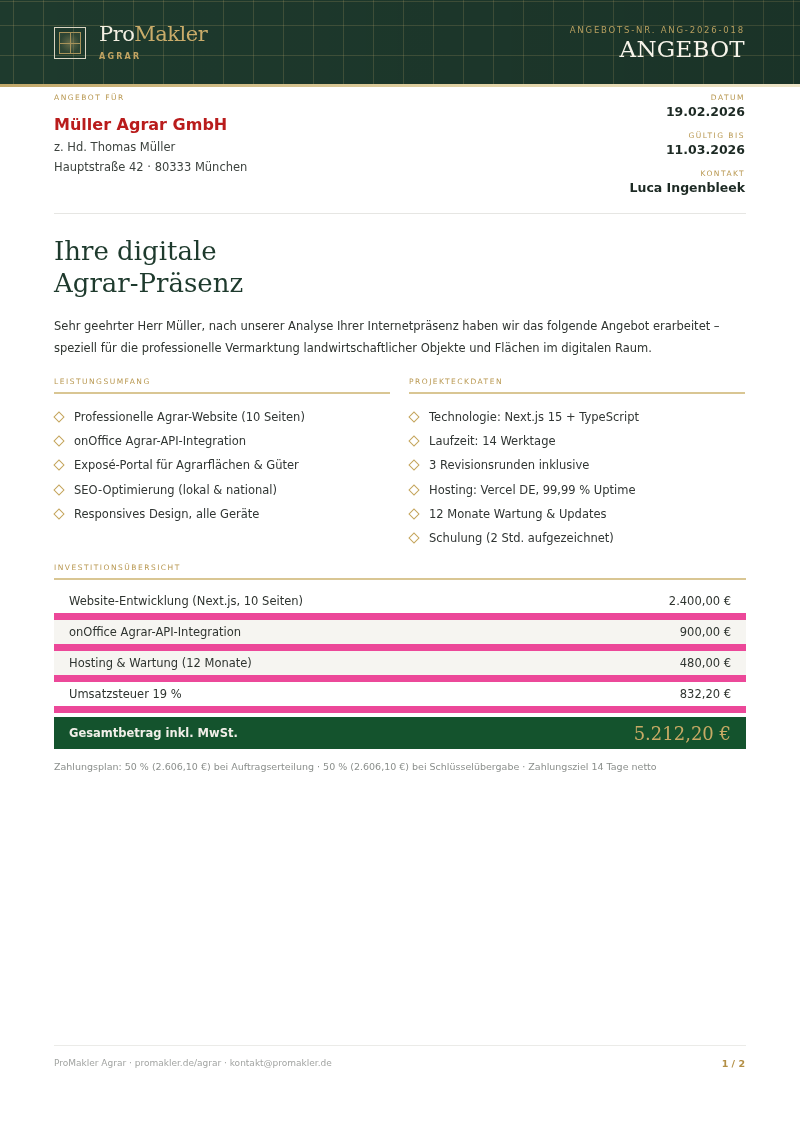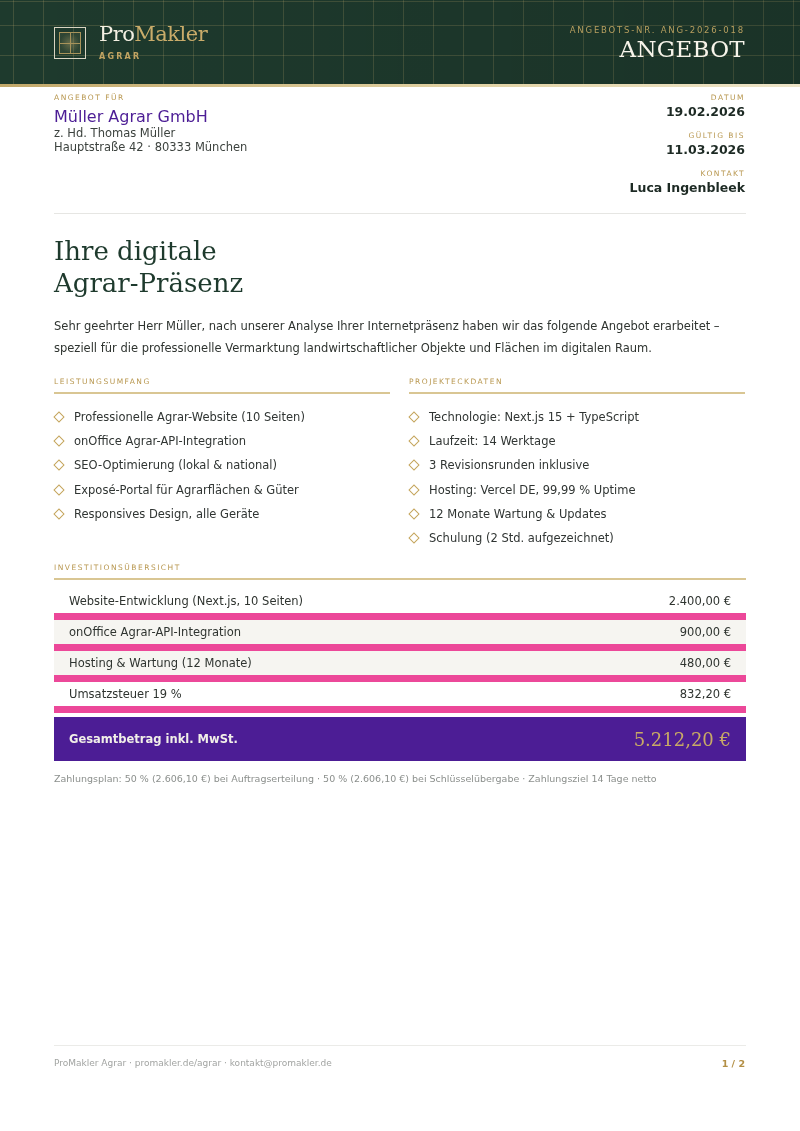--- a/index.html
+++ b/index.html
@@ -45,22 +45,22 @@
     }
     .offer-title {
       position: absolute; right: 55px; top: 36px;
       font-family: "DejaVu Serif", serif; font-size: 23px; color: #f7f4ea; letter-spacing: 0.3px;
     }
 
     .label-gold {
       font-size: 7.5px; letter-spacing: 1.5px; color: #b8974f; font-weight: normal; text-transform: uppercase;
     }
     .recipient { position: absolute; left: 54px; top: 93px; }
-    .recipient .name { font-size: 16px; font-weight: normal; color: #4c1d95; margin-top: 5px; }
-    .recipient .line { font-size: 11.5px; color: #3c423e; }
+    .recipient .name { font-size: 16px; font-weight: bold; color: #b91c1c; margin-top: 13px; }
+    .recipient .line { font-size: 11.5px; color: #3c423e; margin-top: 6px; }
 
     .meta { position: absolute; right: 55px; top: 93px; text-align: right; }
     .meta .block { margin-bottom: 12px; }
     .meta .value { font-size: 12.5px; font-weight: bold; color: #1d2a24; margin-top: 2px; }
 
     .divider-top { position: absolute; left: 54px; top: 213px; width: 692px; height: 1px; background: #e6e6e3; }
 
     .headline {
       position: absolute; left: 54px; top: 235px;
       font-family: "DejaVu Serif", serif; font-size: 26px; line-height: 32px; color: #1e3a2d;
@@ -85,21 +85,21 @@
     .invest .sec-rule { height: 2px; background: #d9c693; margin-top: 6px; }
     .table { margin-top: 9px; }
     .row {
       display: flex; justify-content: space-between; align-items: center;
       height: 31px; padding: 0 15px; font-size: 11.5px; color: #2f3430;
       border-bottom: 7px solid #ec4899;
     }
     .row.alt { background: #f6f5f1; }
     .total {
       display: flex; justify-content: space-between; align-items: center;
-      height: 44px; padding: 0 15px; background: #4c1d95; margin-top: 4px;
+      height: 32px; padding: 0 15px; background: #14532d; margin-top: 4px;
     }
     .total .lbl { font-size: 11.5px; font-weight: bold; color: #f1efe8; }
     .total .amt { font-family: "DejaVu Serif", serif; font-size: 18px; color: #c8aa65; }
     .payplan { font-size: 9.5px; color: #8b8f8c; margin-top: 12px; }
 
     .footer-rule { position: absolute; left: 54px; top: 1045px; width: 692px; height: 1px; background: #ebebe8; }
     .footer-left { position: absolute; left: 54px; top: 1058px; font-size: 9px; color: #a2a4a2; }
     .footer-right { position: absolute; right: 55px; top: 1058px; font-size: 9.5px; color: #b38f45; font-weight: bold; }
   </style>
 </head>
@@ -155,25 +155,25 @@
     <li>
         <span class="diamond"></span>
         <span>Professionelle Agrar-Website (10 Seiten)</span>
       </li>
     <li>
         <span class="diamond"></span>
         <span>onOffice Agrar-API-Integration</span>
       </li>
     <li>
         <span class="diamond"></span>
+        <span>Exposé-Portal für Agrarflächen &amp; Güter</span>
+      </li>
+    <li>
+        <span class="diamond"></span>
         <span>SEO-Optimierung (lokal &amp; national)</span>
-      </li>
-    <li>
-        <span class="diamond"></span>
-        <span>Exposé-Portal für Agrarflächen &amp; Güter</span>
       </li>
     <li>
         <span class="diamond"></span>
         <span>Responsives Design, alle Geräte</span>
       </li>
   </ul>
 </div>
 
 <div class="col right">
   <div class="label-gold">PROJEKTECKDATEN</div>

